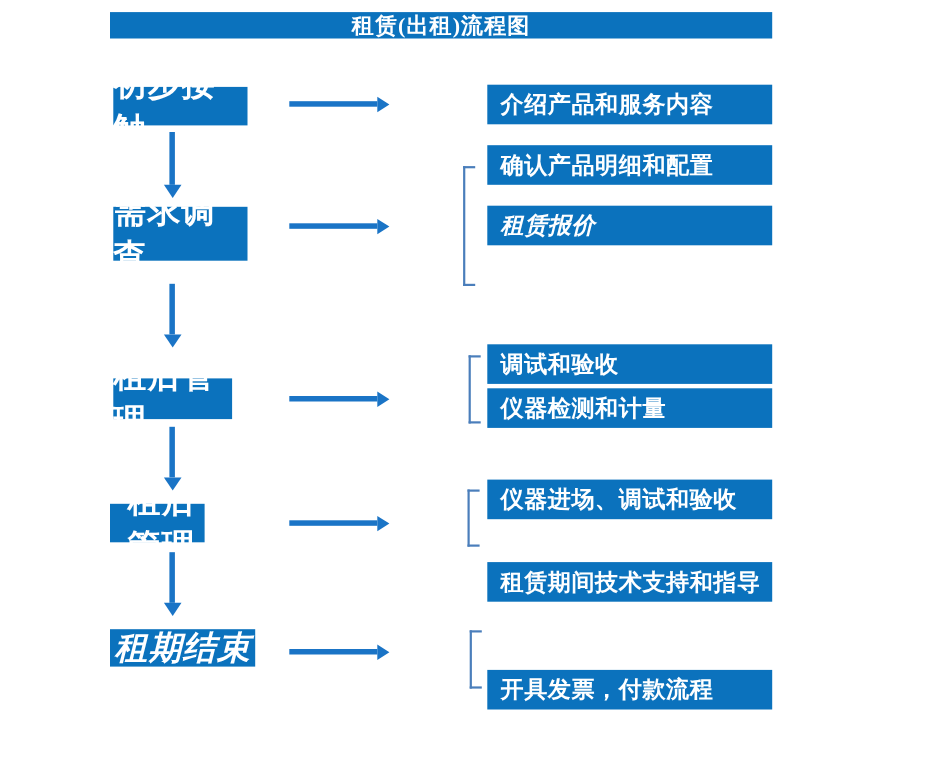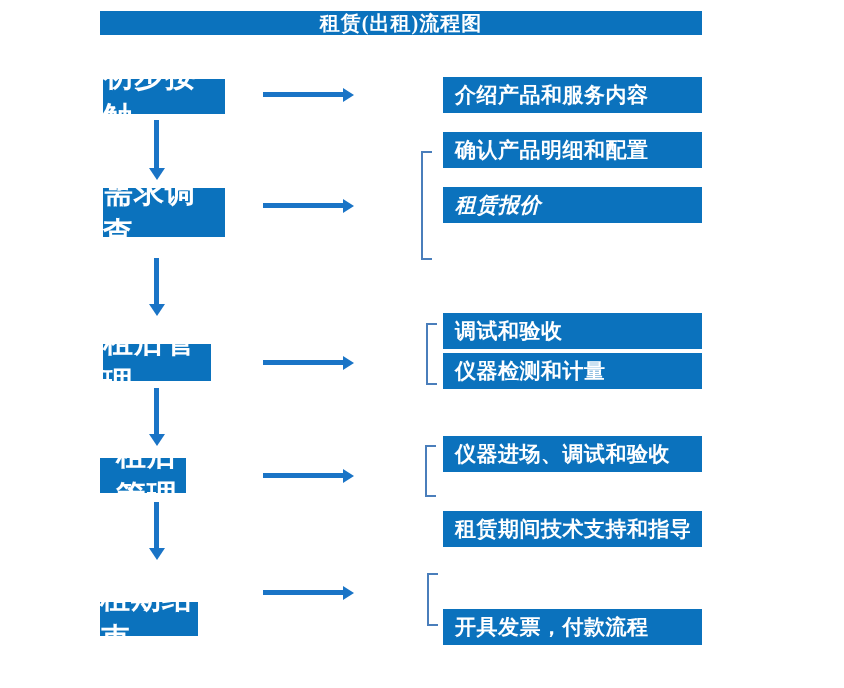--- a/index.html
+++ b/index.html
@@ -28,21 +28,21 @@
   }
   .step {
     justify-content: center;
     font-size: 30px;
     letter-spacing: 1px;
   }
   .s1 { left: 103px; top: 79px;  width: 122px; height: 35px; }
   .s2 { left: 103px; top: 188px; width: 122px; height: 49px; }
   .s3 { left: 103px; top: 344px; width: 108px; height: 37px; }
   .s4 { left: 100px; top: 458px; width: 86px; height: 35px; padding-left: 16px; }
-  .s5 { left: 100px; top: 602px; width: 98px; height: 34px; }
+  .s5 { left: 100px; top: 572px; width: 132px; height: 34px; font-style: italic; }
   .detail {
     left: 443px; width: 259px; height: 36px;
     padding-left: 12px;
     font-size: 21px;
     letter-spacing: 0.5px;
     white-space: nowrap;
   }
   .d1  { top: 77px;  }
   .d2  { top: 132px; }
   .d3  { top: 187px; font-style: italic; }

